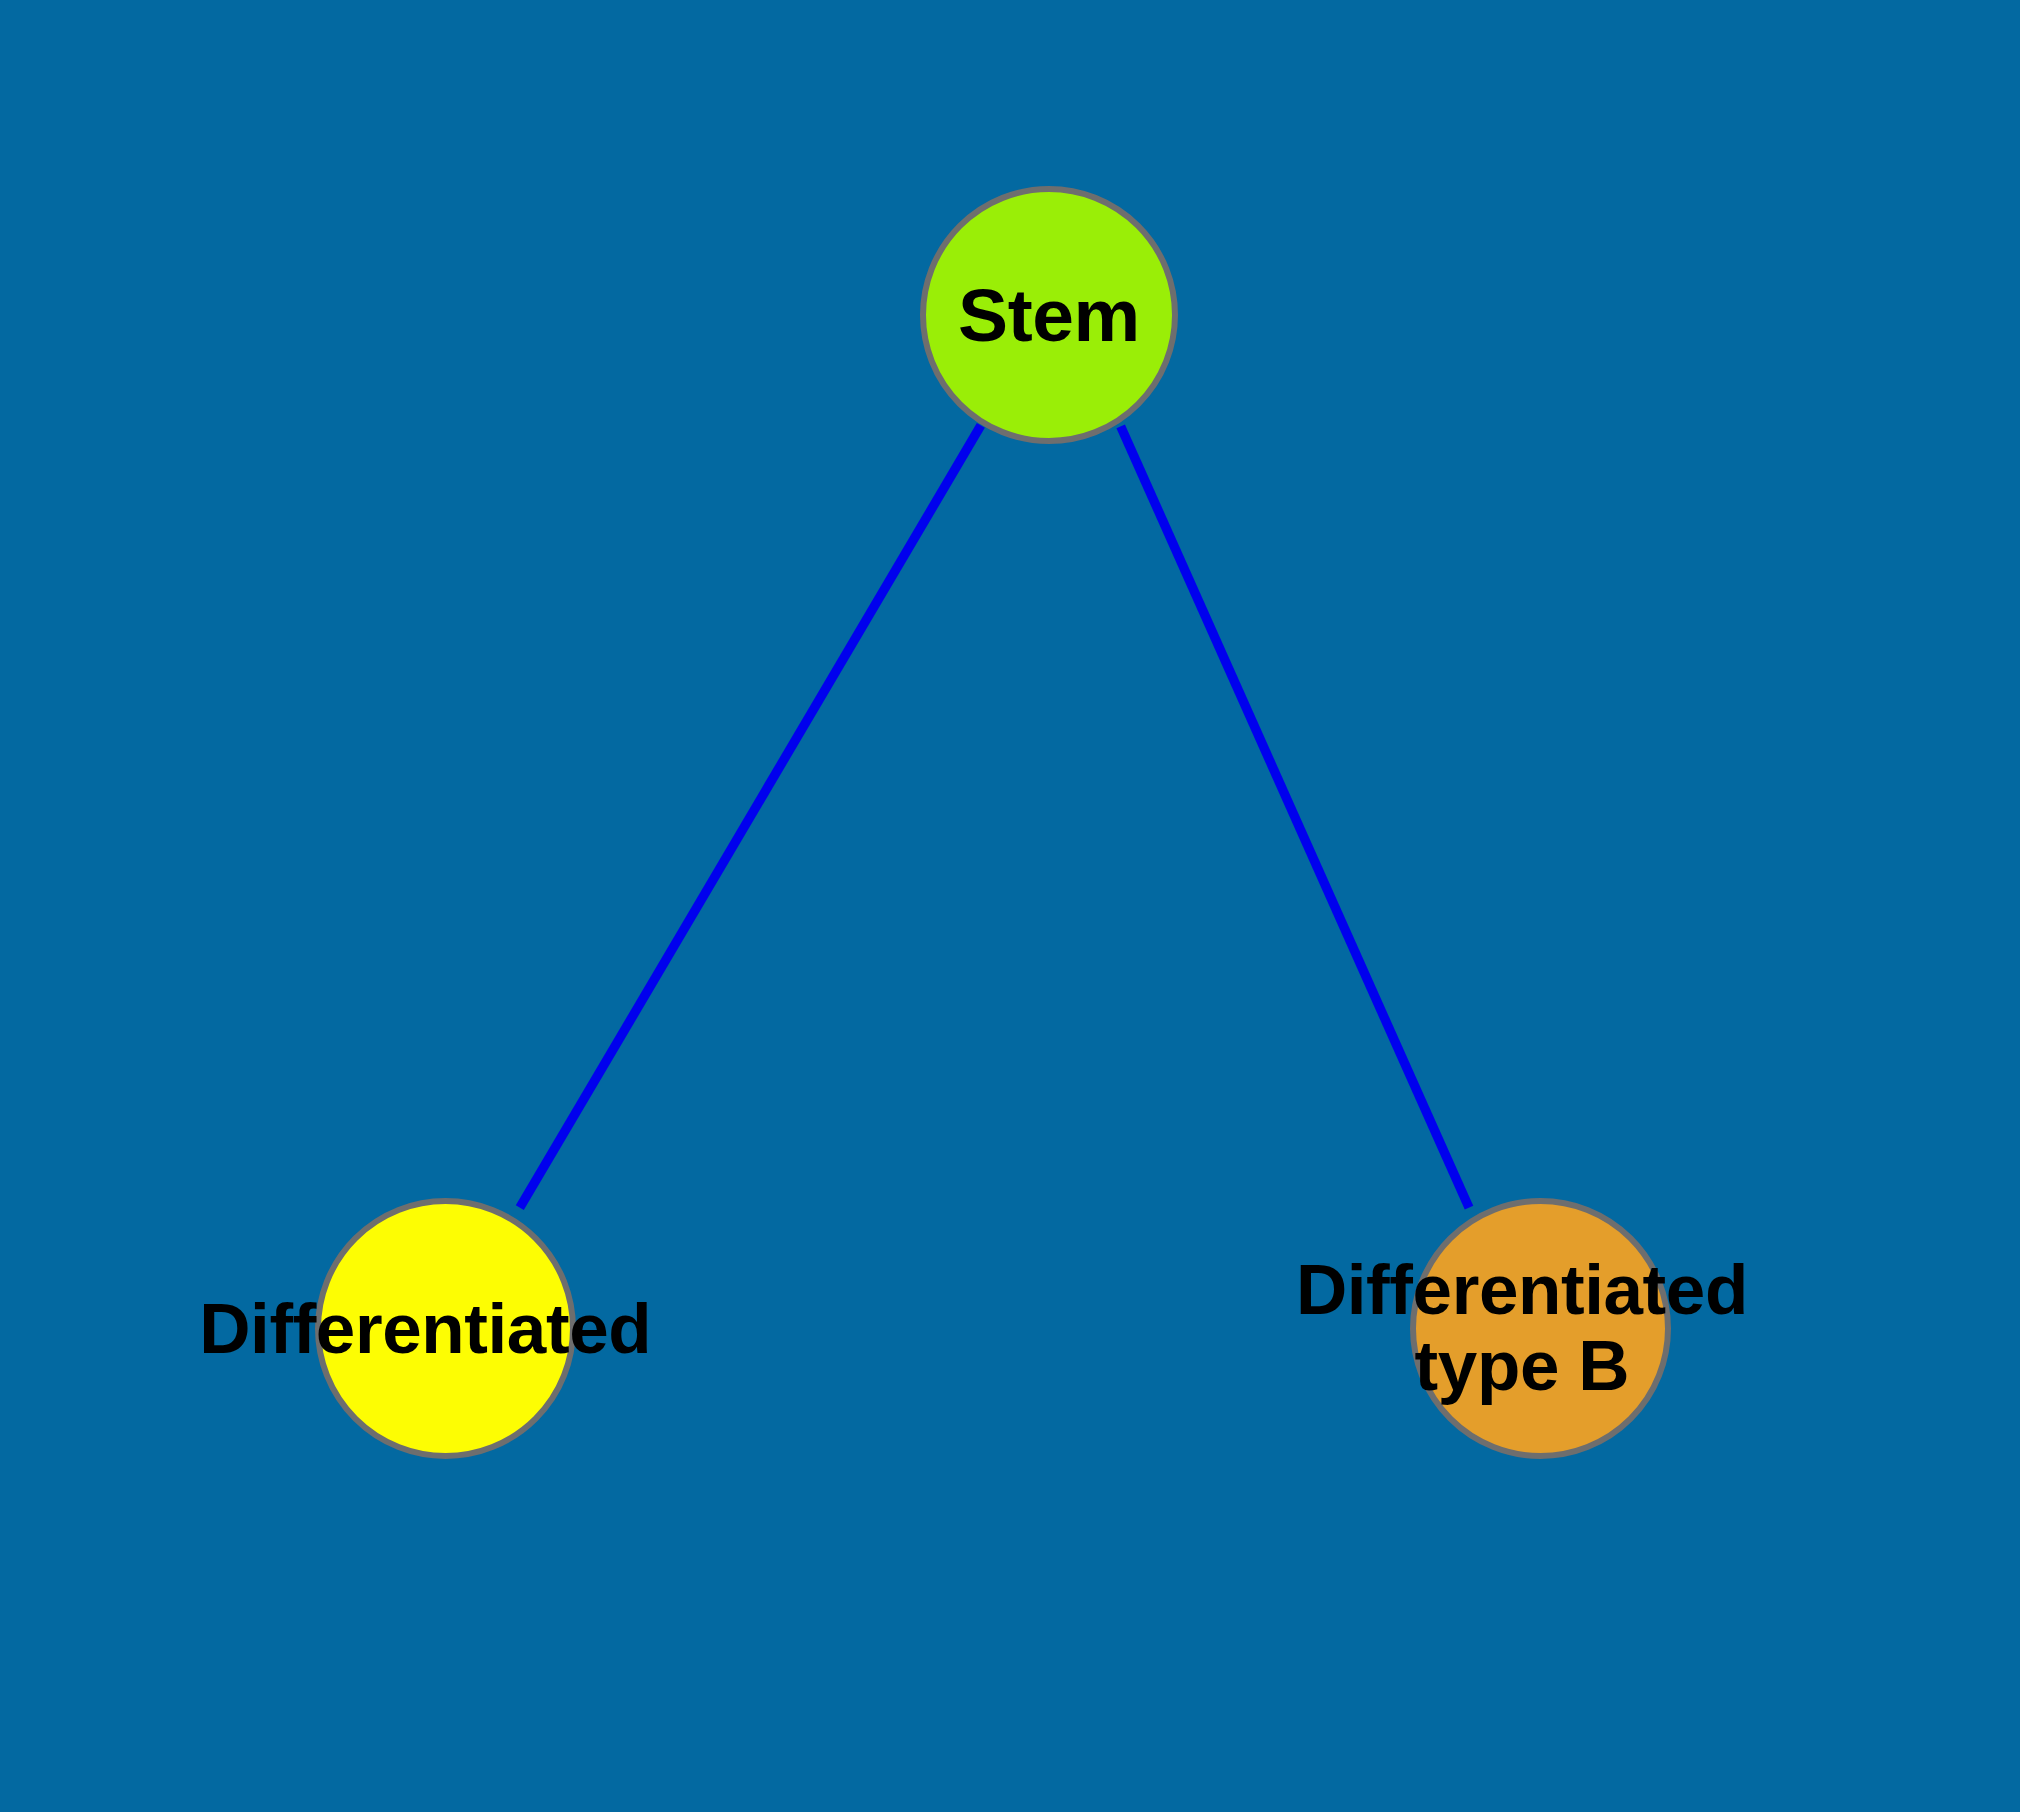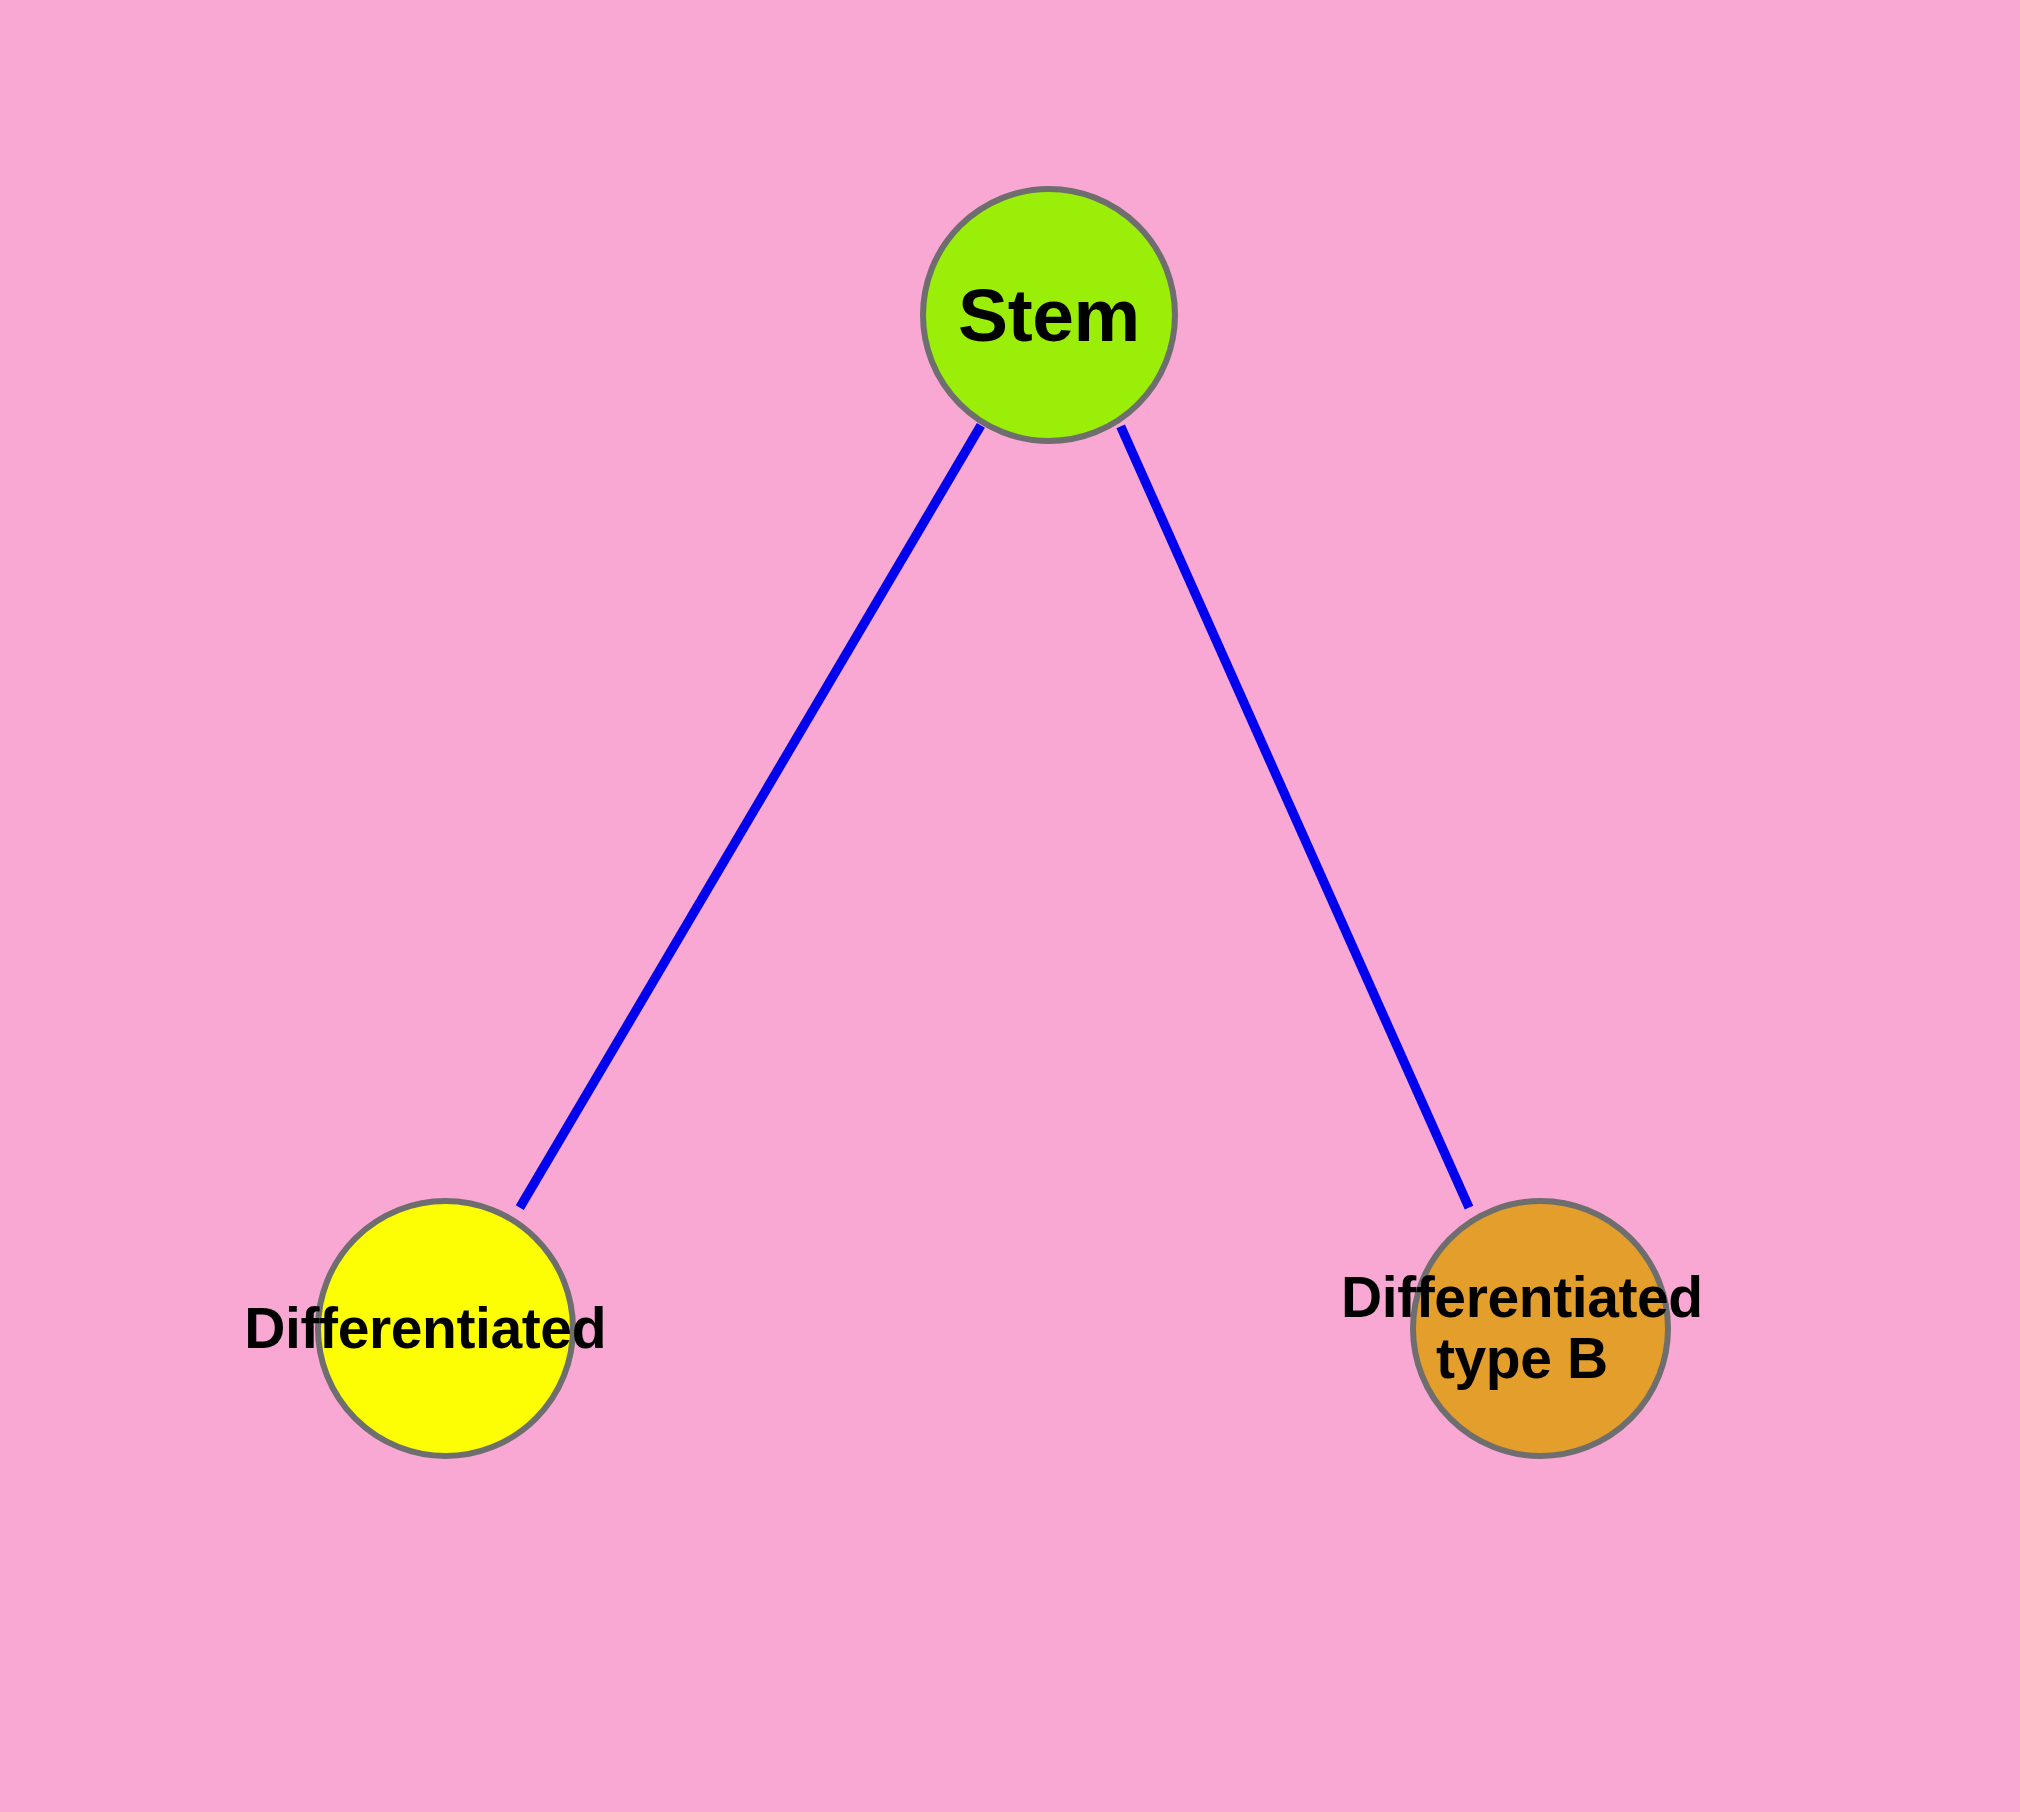--- a/index.html
+++ b/index.html
@@ -11,21 +11,21 @@
   body {
     width: 2021px;
     height: 1812px;
     overflow: hidden;
     font-family: "Liberation Sans", sans-serif;
   }
   #graph-canvas {
     position: relative;
     width: 2021px;
     height: 1812px;
-    background: #f9a8d4;
+    background: #0369a1;
     box-sizing: border-box;
   }
   #edge-layer {
     position: absolute;
     left: 0;
     top: 0;
     width: 2021px;
     height: 1812px;
     pointer-events: none;
   }
@@ -36,21 +36,21 @@
     box-sizing: border-box;
   }
   .node-label {
     position: absolute;
     left: 50%;
     top: 50%;
     transform: translate(-50%, -50%);
     color: #000000;
     font-family: "Liberation Sans", sans-serif;
     font-weight: bold;
-    font-size: 57px;
+    font-size: 71px;
     line-height: 1.08;
     text-align: center;
     white-space: nowrap;
     letter-spacing: -0.4px;
   }
   .node-label .line {
     display: block;
   }
   #node-stem {
     left: 920px;

